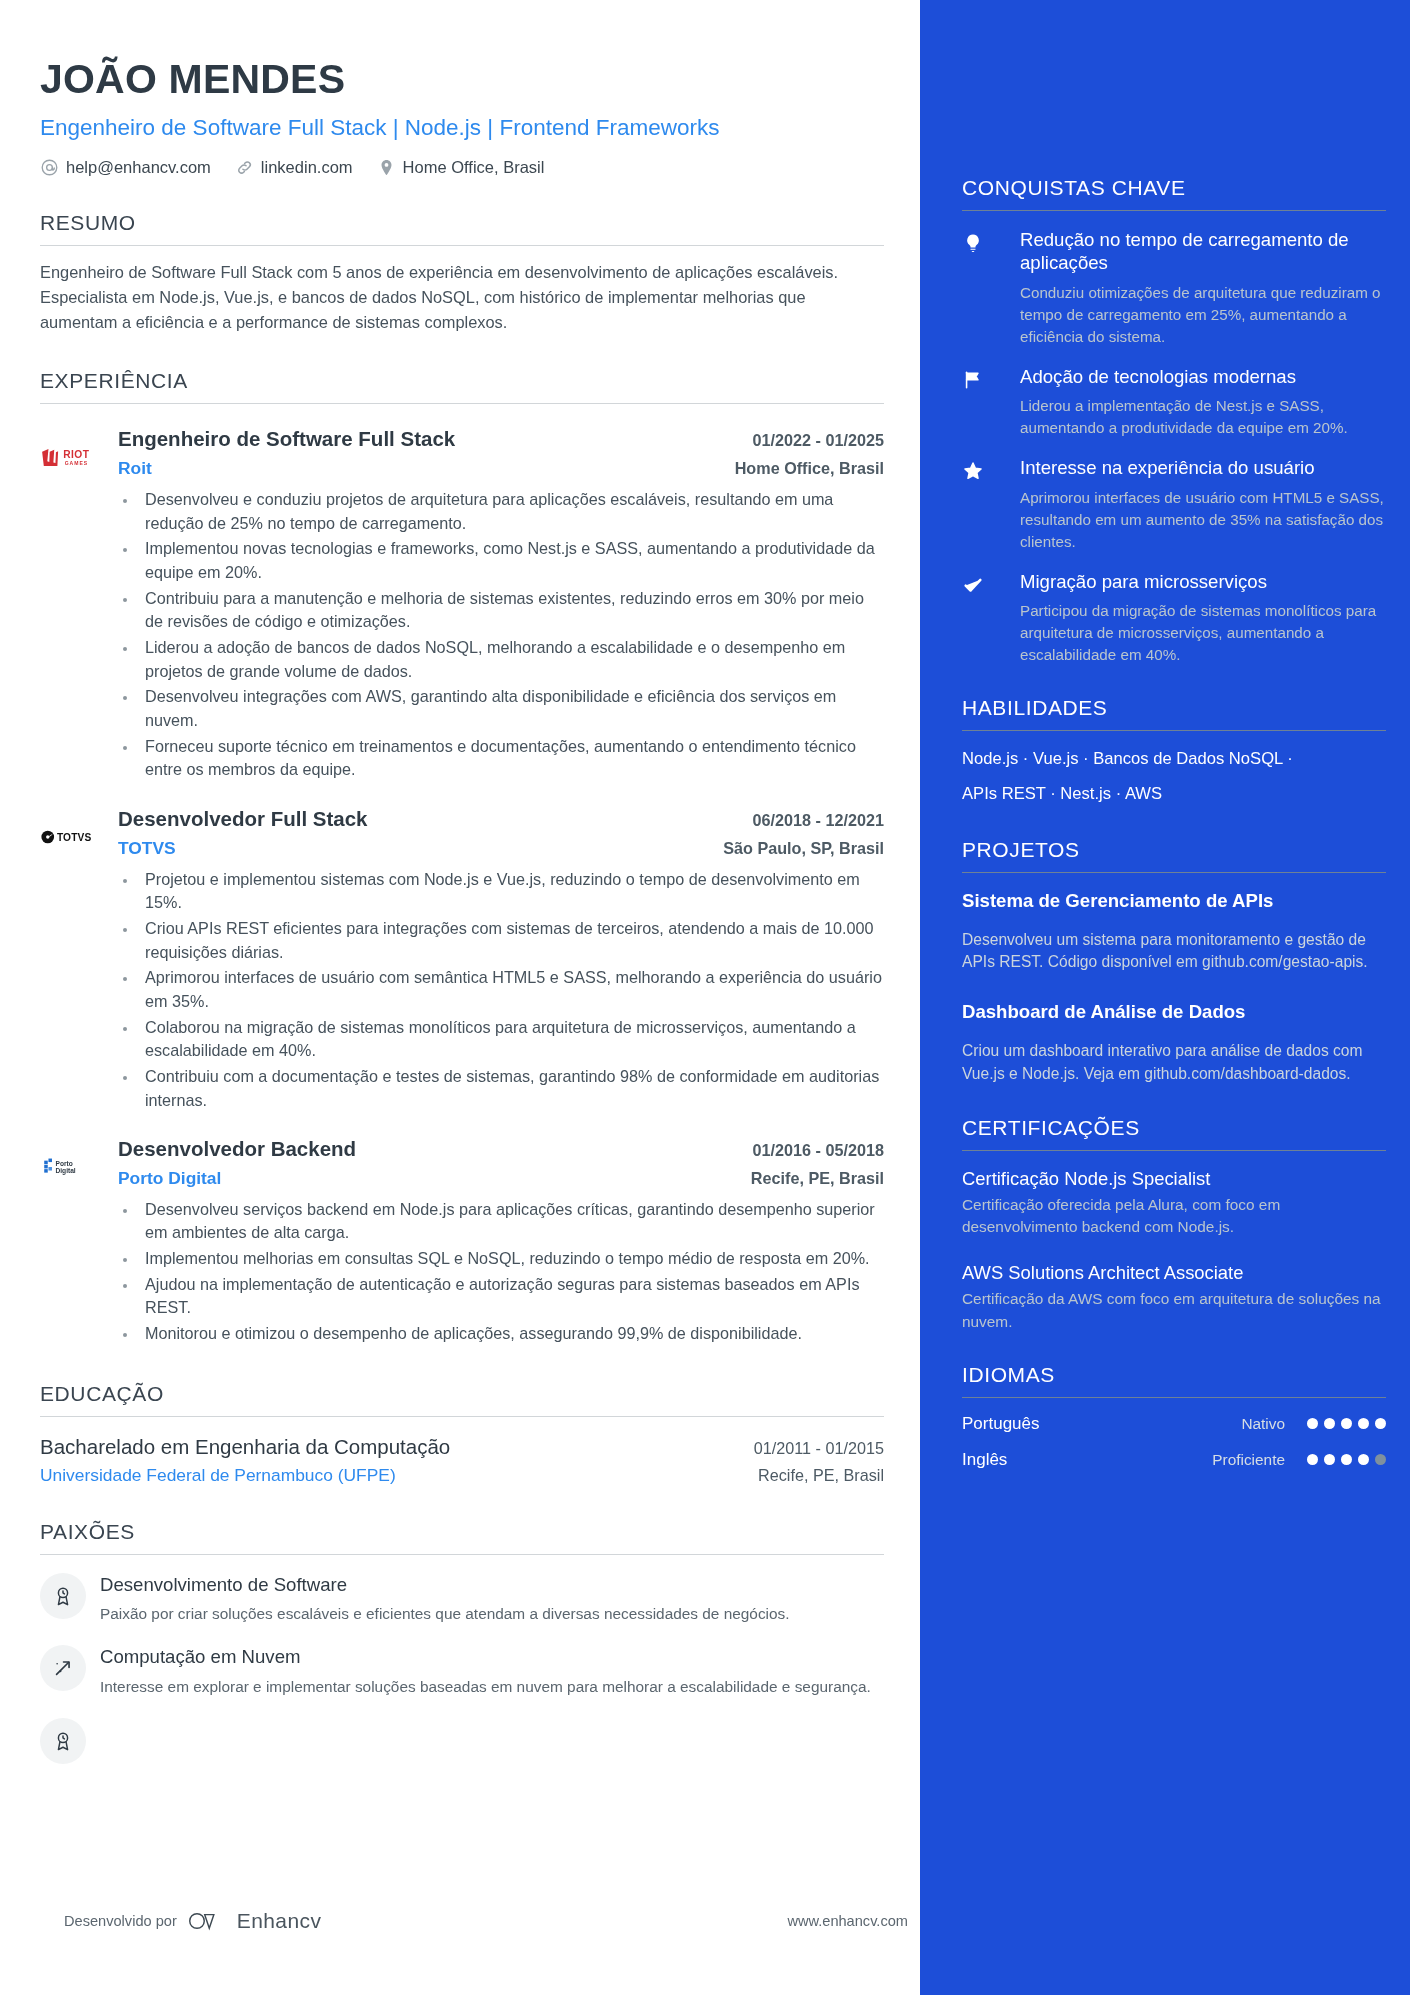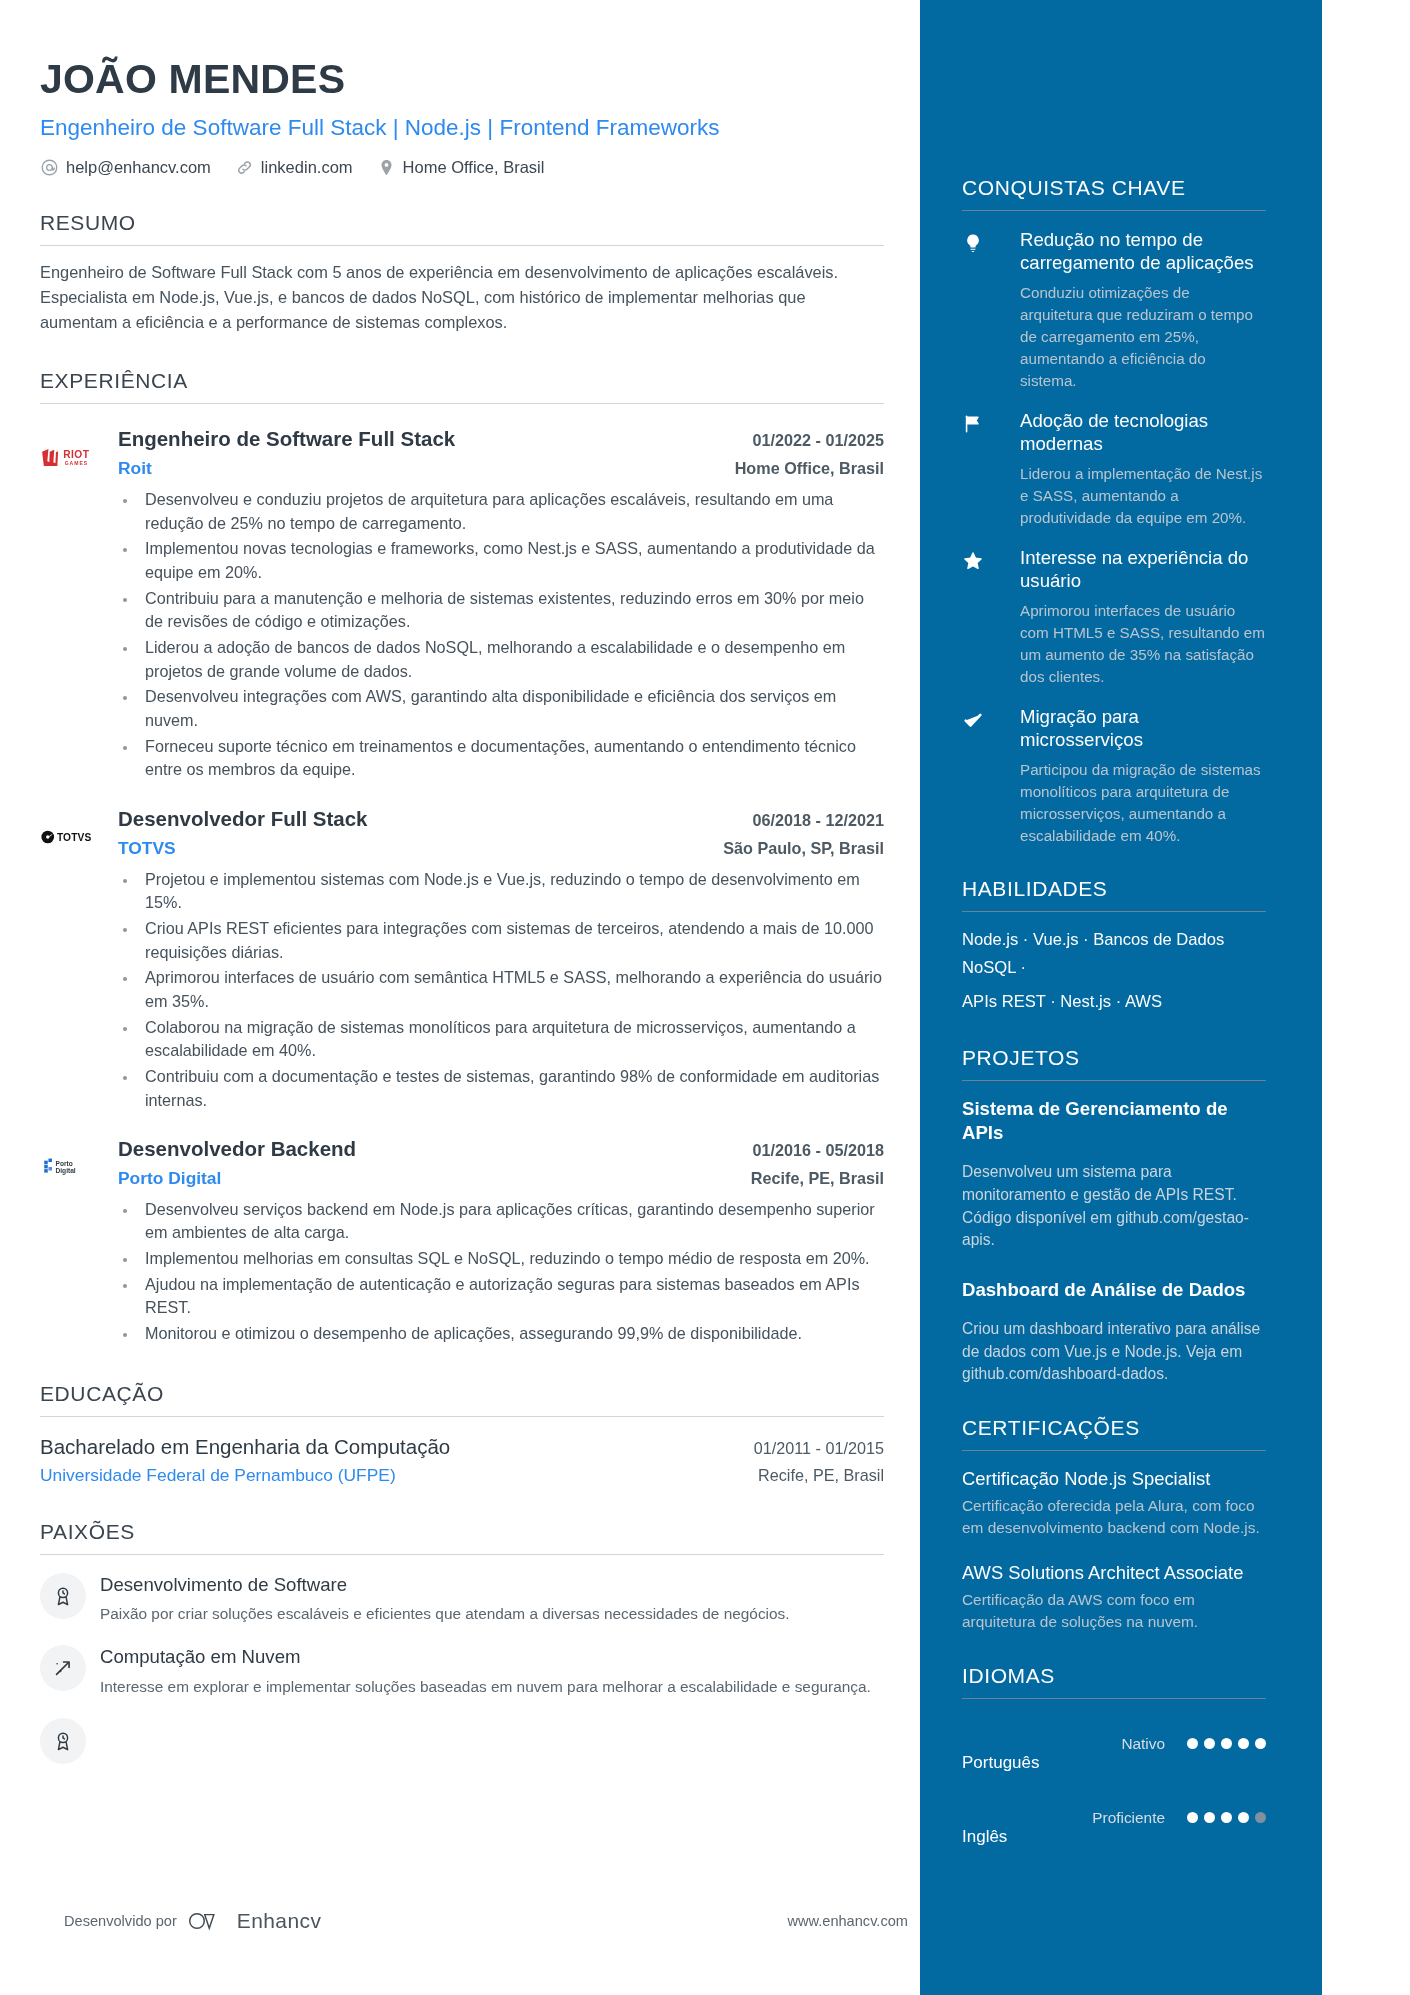--- a/index.html
+++ b/index.html
@@ -117,24 +117,24 @@
     justify-content:space-between;
     font-size:14.6px;
     color:#5b666f;
   }
   .brand { display:flex; align-items:center; gap:10px; }
   .brand .bmark { width:40px; height:22px; display:block; }
   .brand .bname { font-size:21px; color:#4a555e; letter-spacing:0.4px; }
 
   
   .side {
-    width:402px;
-    background:#0369a1;
+    width:490px;
+    background:#1d4ed8;
     color:#ffffff;
-    padding:176px 56px 0 42px;
+    padding:176px 24px 0 42px;
   }
   .side-title {
     font-size:21px;
     letter-spacing:0.6px;
     font-weight:400;
     color:#ffffff;
     padding-bottom:10px;
   }
   .side-rule { height:1px; background:#6d8196; width:100%; }
   .side-section { margin-top:30px; }
@@ -154,21 +154,21 @@
   .proj-desc { margin-top:16px; font-size:15.6px; line-height:1.46; color:#cbd5dd; }
 
   .cert { margin-top:16px; }
   .cert-title { font-size:18.4px; color:#ffffff; line-height:1.28; }
   .cert-desc { margin-top:4px; font-size:15.4px; line-height:1.45; color:#b9c5ce; }
 
   .lang-row {
     display:flex; align-items:center; justify-content:space-between;
     margin-top:16px;
   }
-  .lang-name { font-size:17px; color:#ffffff;margin-top:38px; }
+  .lang-name { font-size:17px; color:#ffffff; }
   .lang-right { display:flex; align-items:center; gap:22px; }
   .lang-level { font-size:15.4px; color:#d6dee4; }
   .dots { display:flex; gap:6px; }
   .dot { width:11px; height:11px; border-radius:50%; background:#ffffff; }
   .dot.off { background:#7f909e; }
 </style>
 </head>
 <body>
 
 <div class="page">

